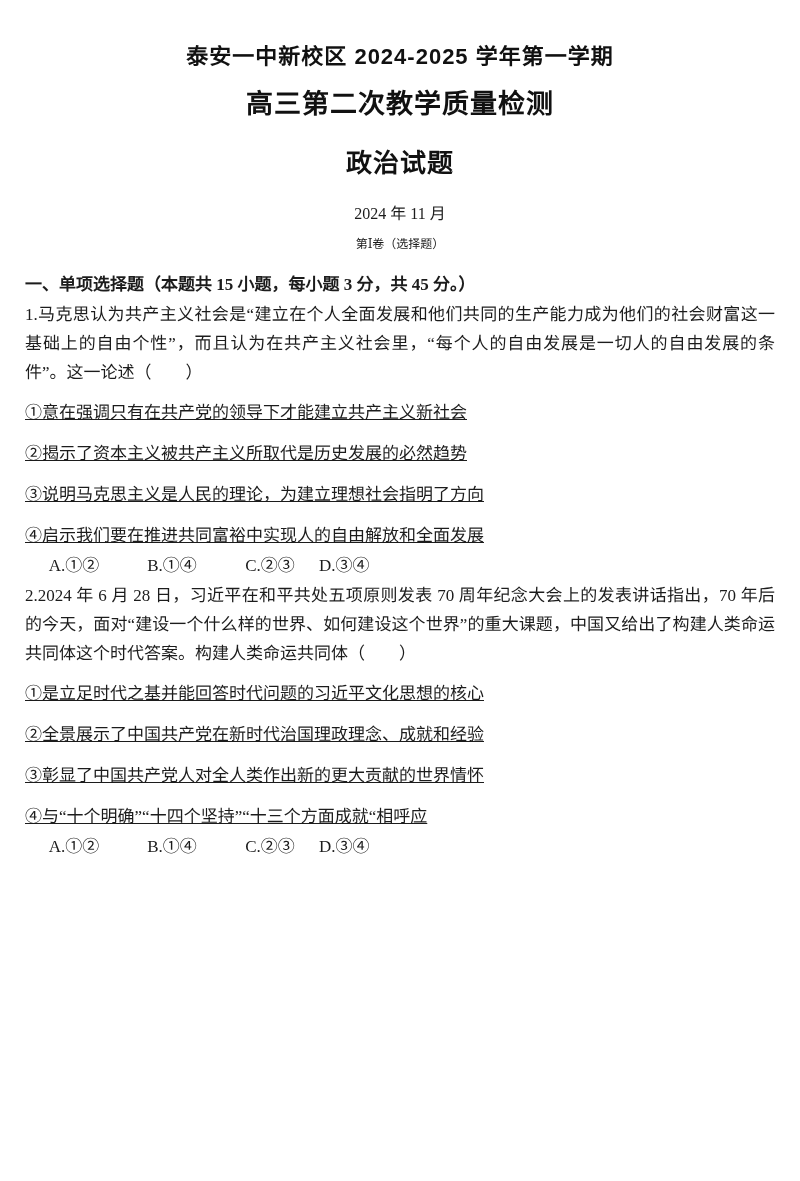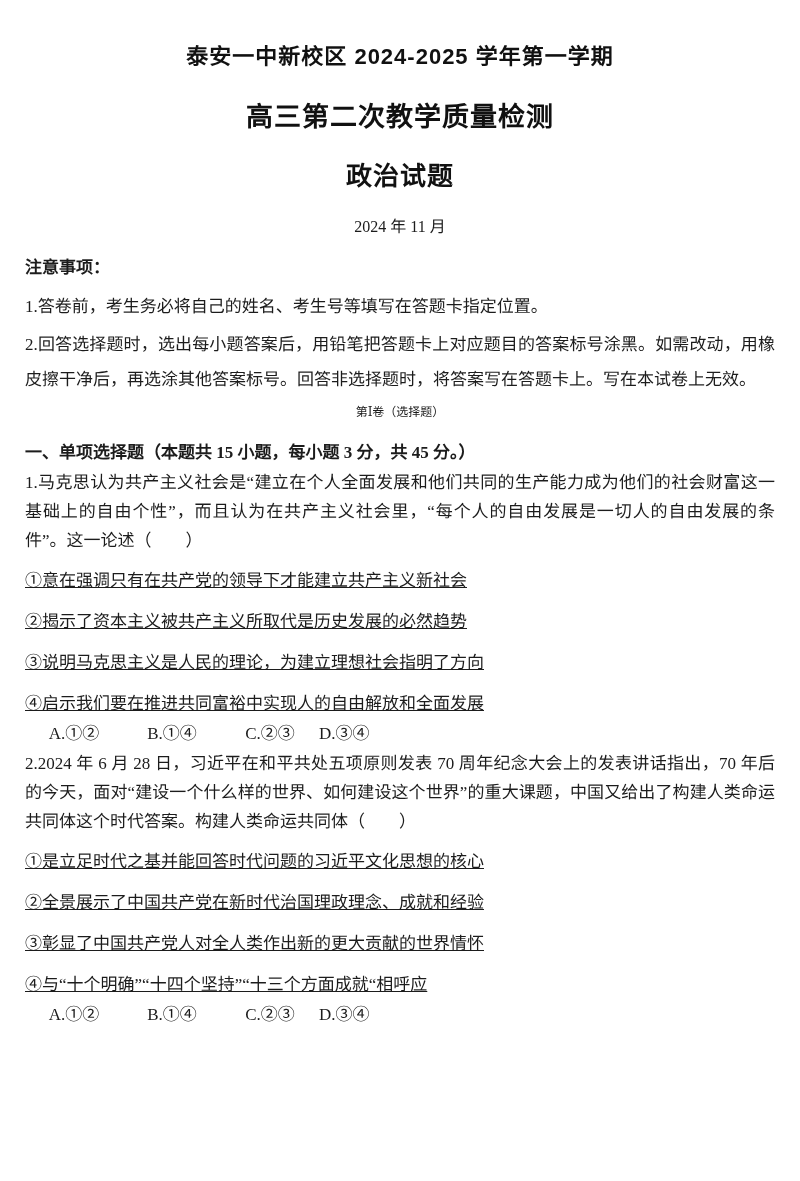--- a/index.html
+++ b/index.html
@@ -20,21 +20,21 @@
     background: #ffffff;
   }
   
   .title-line {
     text-align: center;
     font-weight: bold;
     font-family: "Liberation Sans", "DejaVu Sans", sans-serif;
     color: #111;
   }
   .title-1 { margin-top: 43px; font-size: 22px; line-height: 28px; letter-spacing: 1px; }
-  .title-2 { margin-top: 29px; font-size: 27px; line-height: 34px; letter-spacing: 1px; }
+  .title-2 { margin-top: 16px; font-size: 27px; line-height: 34px; letter-spacing: 1px; }
   .title-3 { margin-top: 26px; font-size: 26px; line-height: 33px; letter-spacing: 1px; }
   .date-line {
     margin-top: 19px;
     text-align: center;
     font-size: 16px;
     line-height: 30px;
   }
   
   .line   { line-height: 30px; }
   .bold   { font-weight: bold; }
@@ -63,25 +63,20 @@
 
 <div class="page">
 
   <header>
     <h1 class="title-line title-1">泰安一中新校区 2024-2025 学年第一学期</h1>
     <h1 class="title-line title-2">高三第二次教学质量检测</h1>
     <h1 class="title-line title-3">政治试题</h1>
     <div class="date-line">2024 年 11 月</div>
   </header>
 
-  <section>
-    <p class="line bold notice-heading">注意事项：</p>
-    <p class="line notice-item-1">1.答卷前，考生务必将自己的姓名、考生号等填写在答题卡指定位置。</p>
-    <p class="notice-item-2">2.回答选择题时，选出每小题答案后，用铅笔把答题卡上对应题目的答案标号涂黑。如需改动，用橡皮擦干净后，再选涂其他答案标号。回答非选择题时，将答案写在答题卡上。写在本试卷上无效。</p>
-  </section>
 
   <div class="line center volume-heading">第Ⅰ卷（选择题）</div>
   <div class="line bold part-heading">一、单项选择题（本题共 15 小题，每小题 3 分，共 45 分。）</div>
 
   <article>
     <p class="stem">1.马克思认为共产主义社会是“建立在个人全面发展和他们共同的生产能力成为他们的社会财富这一基础上的自由个性”，而且认为在共产主义社会里，“每个人的自由发展是一切人的自由发展的条件”。这一论述（　　）</p>
     <p class="line statement">①意在强调只有在共产党的领导下才能建立共产主义新社会</p>
     <p class="line statement">②揭示了资本主义被共产主义所取代是历史发展的必然趋势</p>
     <p class="line statement">③说明马克思主义是人民的理论，为建立理想社会指明了方向</p>
     <p class="line statement">④启示我们要在推进共同富裕中实现人的自由解放和全面发展</p>

